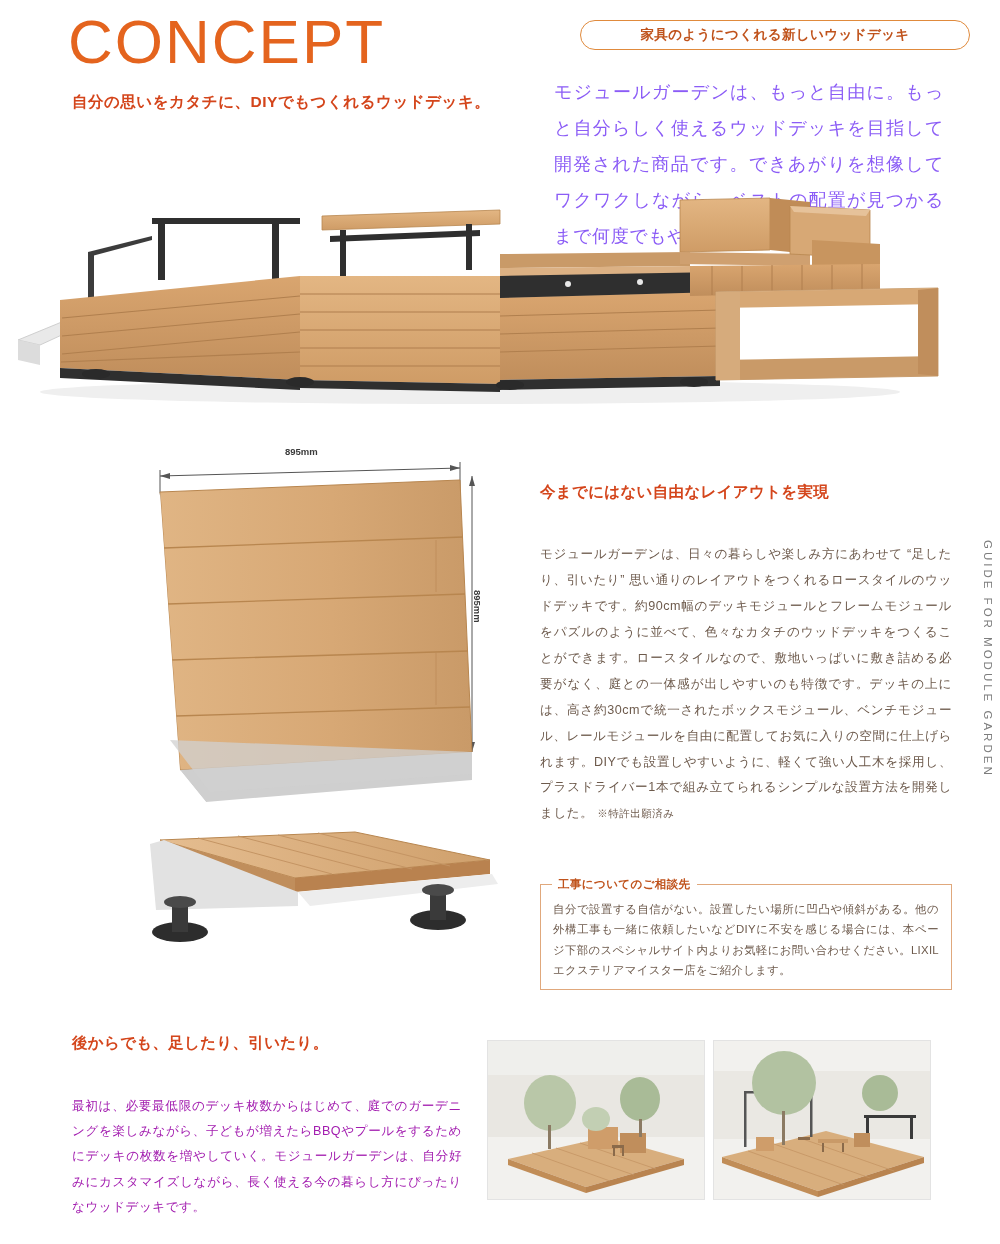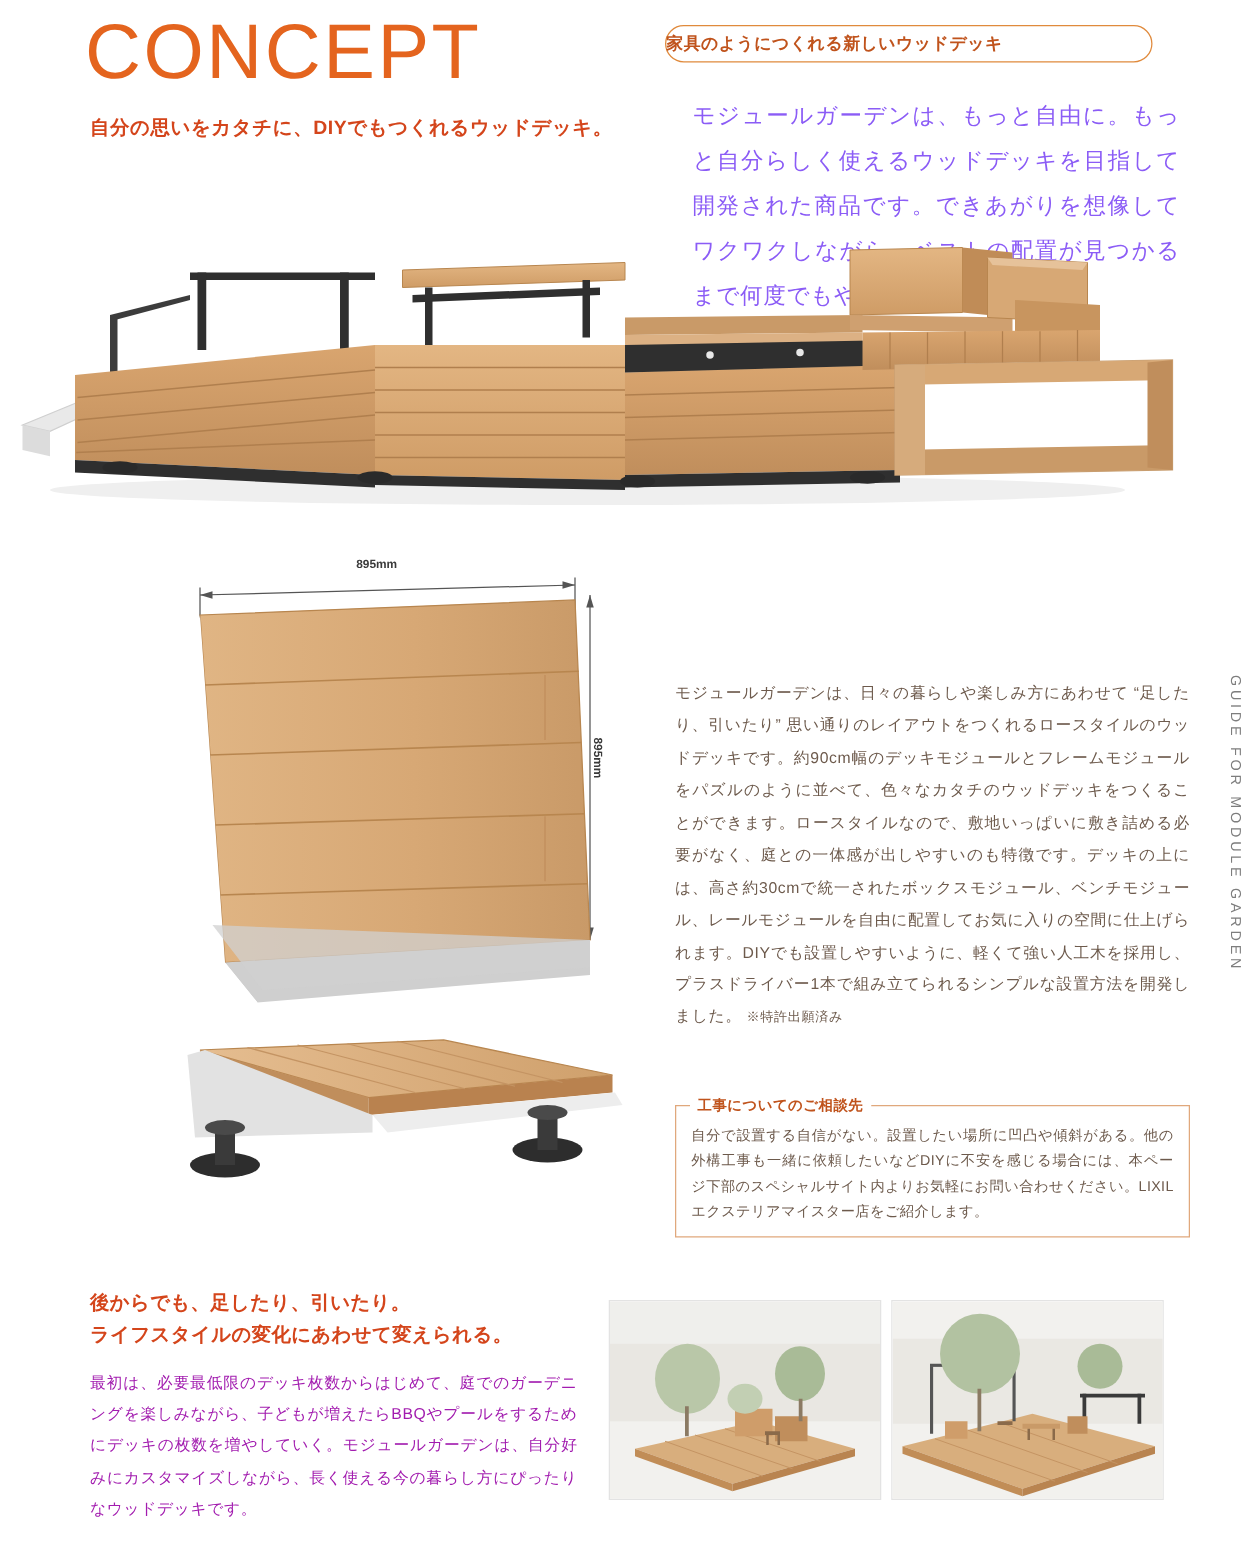--- a/index.html
+++ b/index.html
@@ -32,30 +32,30 @@
     left: 72px;
     top: 92px;
     font-size: 15.5px;
     font-weight: bold;
     color: #d4451b;
     letter-spacing: 0.5px;
   }
 
   .callout-box {
     position: absolute;
-    left: 532px;
+    left: 580px;
     top: 20px;
     width: 390px;
     height: 30px;
     border: 1.4px solid #e08a3c;
     border-radius: 16px;
     box-sizing: border-box;
     display: flex;
     align-items: center;
-    justify-content: flex-start;
+    justify-content: center;
   }
   .callout-box span {
     font-size: 13.5px;
     color: #c0531c;
     font-weight: bold;
     letter-spacing: 0.4px;
   }
   .header-body {
     position: absolute;
     left: 554px;
@@ -377,34 +377,34 @@
       <rect x="310" y="450" width="16" height="30" fill="#3a3a3a"></rect>
       <ellipse cx="318" cy="450" rx="16" ry="6" fill="#4a4a4a"></ellipse>
     </g>
   </svg>
 
   <div class="dim-label" style="left:165px; top:6px;">895mm</div>
   <div class="dim-label" style="left:352px; top:150px; writing-mode:vertical-rl;">895mm</div>
 </div>
 
 <div class="rt-head">
+  <div>今までにはない自由なレイアウトを実現</div>
 </div>
 <div class="rt-body">
   <span>モジュールガーデンは、日々の暮らしや楽しみ方にあわせて “足したり、引いたり” 思い通りのレイアウトをつくれるロースタイルのウッドデッキです。約90cm幅のデッキモジュールとフレームモジュールをパズルのように並べて、色々なカタチのウッドデッキをつくることができます。ロースタイルなので、敷地いっぱいに敷き詰める必要がなく、庭との一体感が出しやすいのも特徴です。デッキの上には、高さ約30cmで統一されたボックスモジュール、ベンチモジュール、レールモジュールを自由に配置してお気に入りの空間に仕上げられます。DIYでも設置しやすいように、軽くて強い人工木を採用し、プラスドライバー1本で組み立てられるシンプルな設置方法を開発しました。</span>
   <span class="note">※特許出願済み</span>
 </div>
 
 <div class="advice-box">
   <div class="advice-body">自分で設置する自信がない。設置したい場所に凹凸や傾斜がある。他の外構工事も一緒に依頼したいなどDIYに不安を感じる場合には、本ページ下部のスペシャルサイト内よりお気軽にお問い合わせください。LIXILエクステリアマイスター店をご紹介します。</div>
 </div>
 <div class="advice-title">工事についてのご相談先</div>
 
 <div class="bt-head">
   <div>後からでも、足したり、引いたり。</div>
-  <div>ライフスタイルの変化にあわせて変えられる。</div>
 </div>
 <div class="bt-body">最初は、必要最低限のデッキ枚数からはじめて、庭でのガーデニングを楽しみながら、子どもが増えたらBBQやプールをするためにデッキの枚数を増やしていく。モジュールガーデンは、自分好みにカスタマイズしながら、長く使える今の暮らし方にぴったりなウッドデッキです。</div>
 
 <div class="photo photo-left">
   <svg width="218" height="160" viewBox="0 0 218 160" xmlns="http://www.w3.org/2000/svg">
     <rect x="0" y="0" width="218" height="160" fill="#f2f1ee"></rect>
     <rect x="0" y="0" width="218" height="96" fill="#efefec"></rect>
 
     <rect x="0" y="34" width="218" height="62" fill="#e9e7e2"></rect>
 

